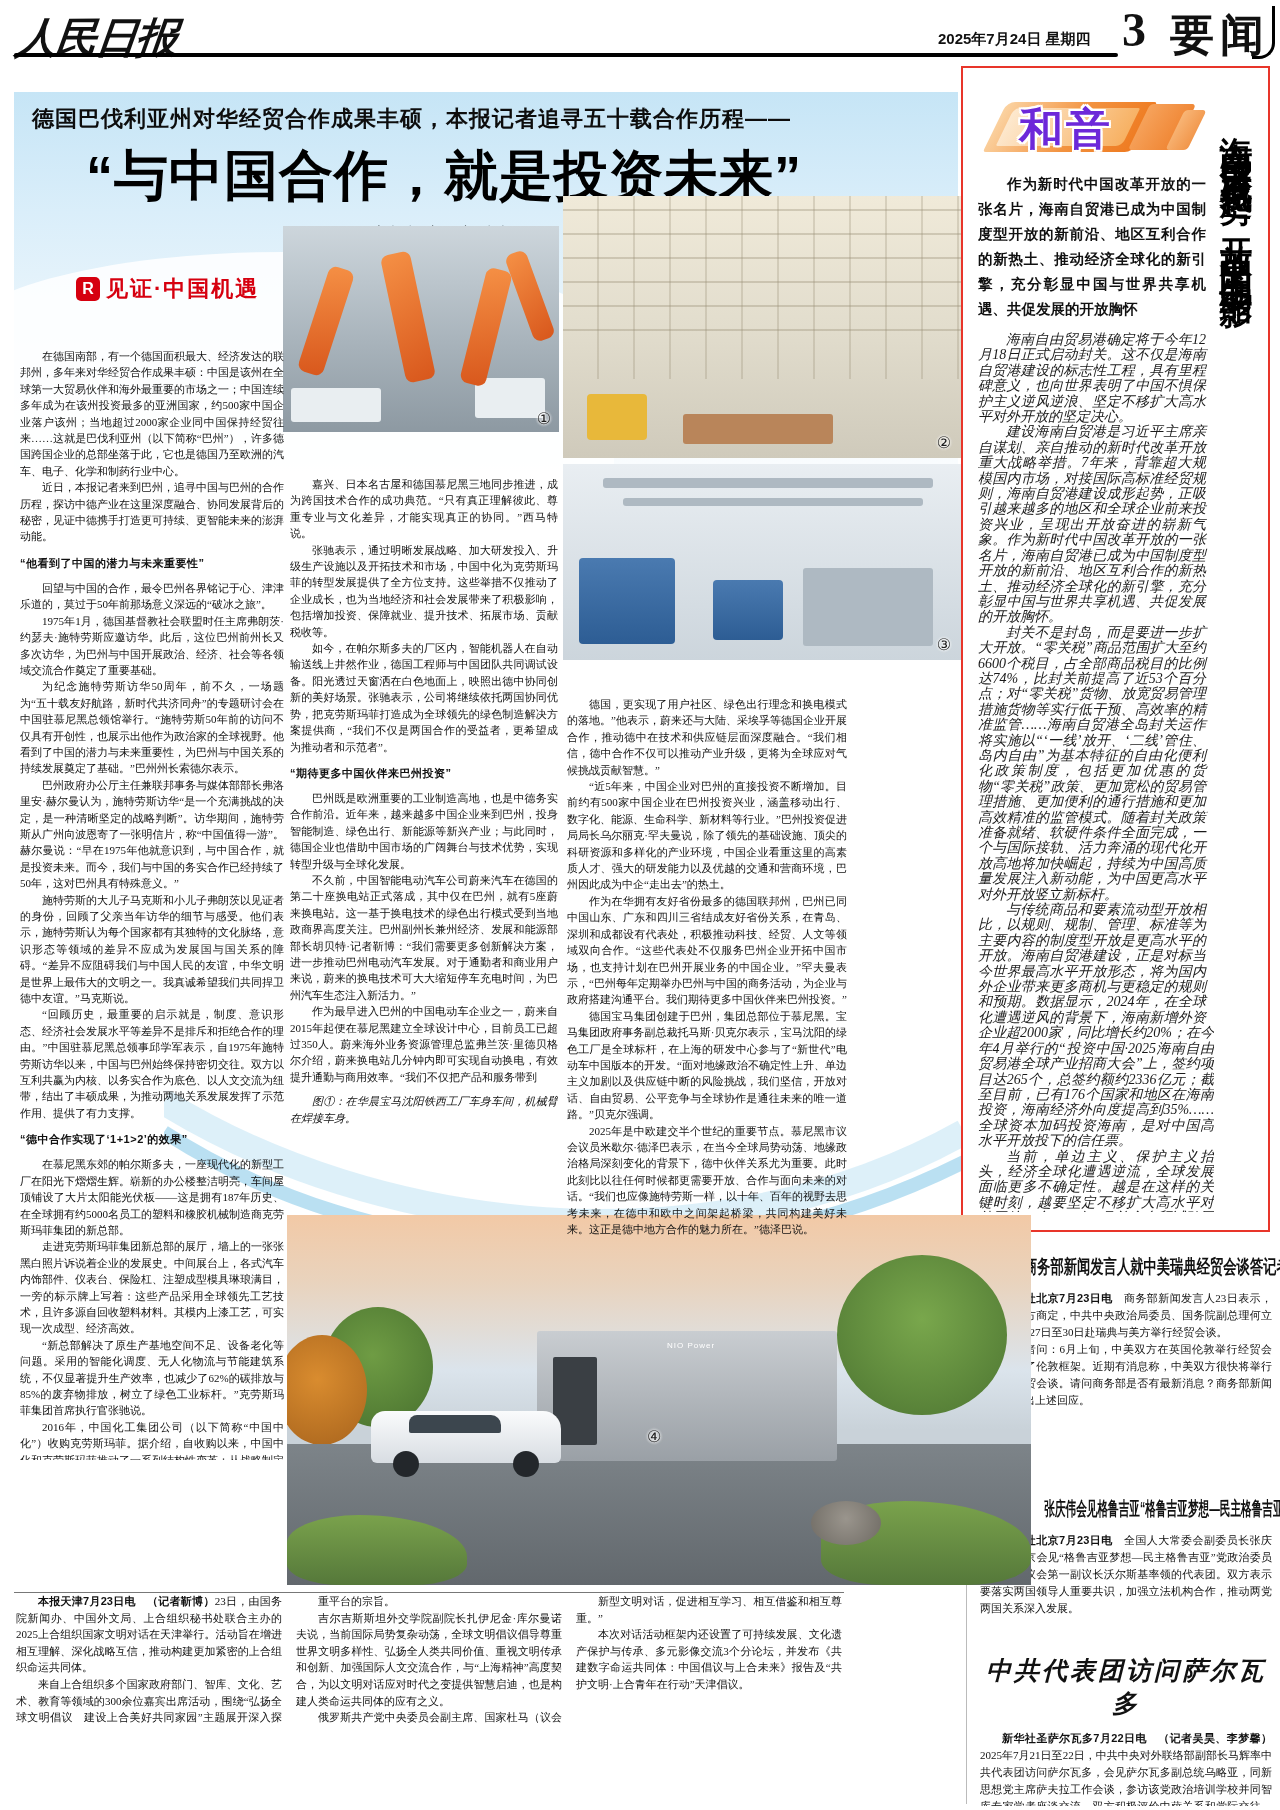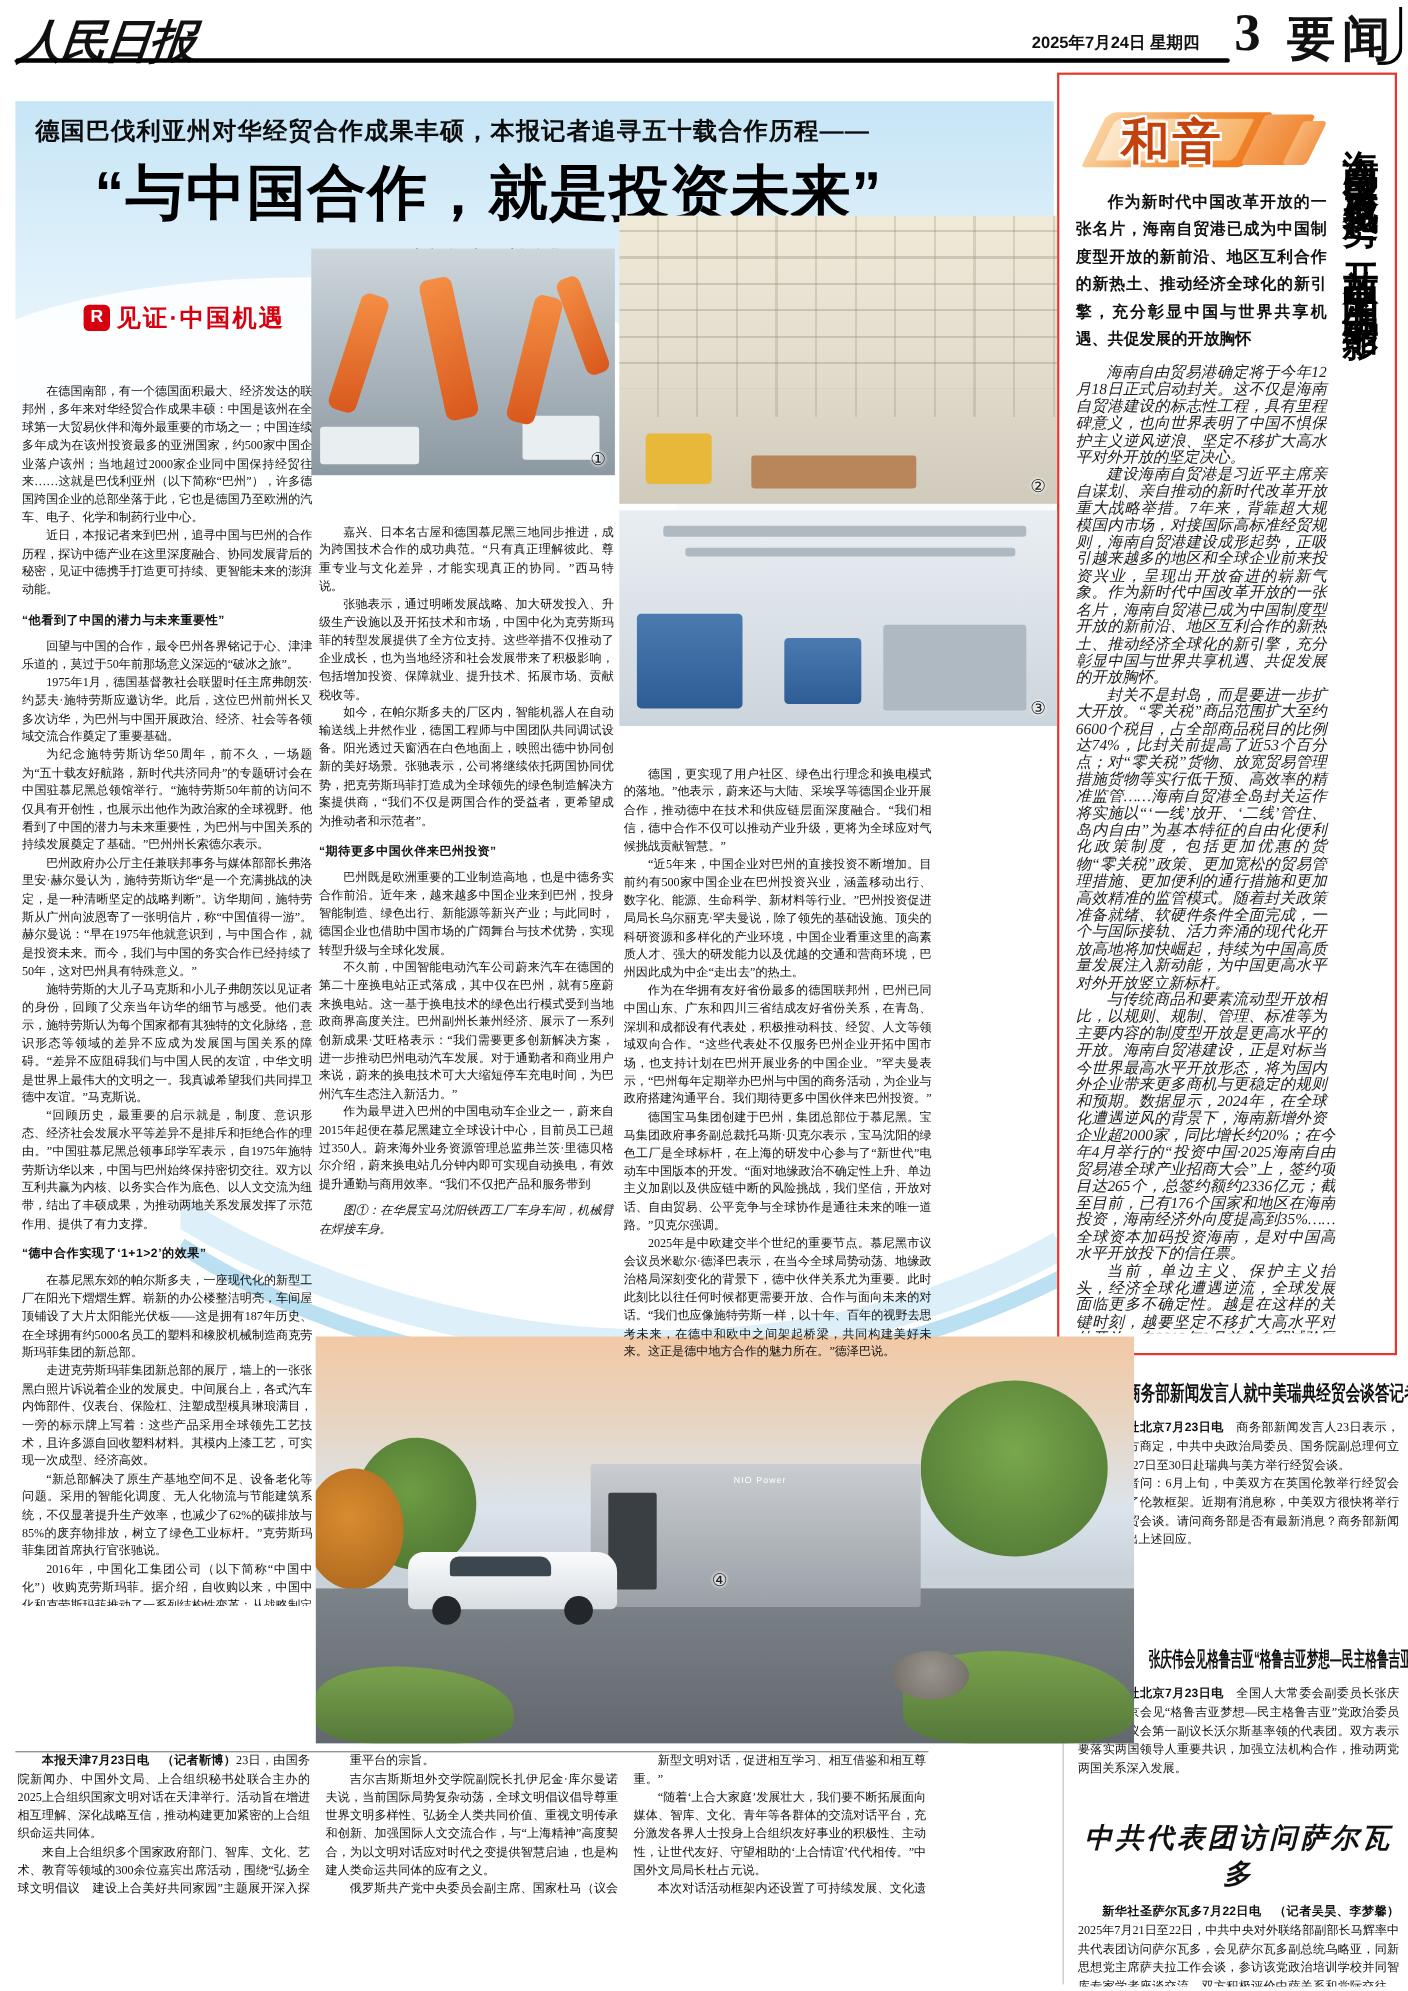--- a/index.html
+++ b/index.html
@@ -89,21 +89,21 @@
          border:2.5px solid #e8352a;box-sizing:border-box;}
   .hy-logo{position:relative;width:220px;height:60px;margin:30px 0 10px 26px;}
   .hy-sw-main{position:absolute;left:6px;top:4px;width:150px;height:50px;transform:skewX(-26deg);
               background:linear-gradient(100deg,#fbd3a2,#f2923f 55%,#ee7a20);border-radius:8px 3px 8px 3px;}
   .hy-sw-inner{position:absolute;left:16px;top:10px;width:126px;height:38px;transform:skewX(-26deg);
                background:linear-gradient(100deg,#fde9cf,#f7b061);border-radius:6px 2px 6px 2px;}
   .hy-sw1{position:absolute;left:150px;top:6px;width:46px;height:46px;transform:skewX(-26deg);
           background:linear-gradient(100deg,#f6a35c,#ef8330);border-radius:4px;}
   .hy-sw2{position:absolute;left:186px;top:12px;width:22px;height:40px;transform:skewX(-26deg);
           background:linear-gradient(100deg,#f8b677,#f19549);border-radius:4px;}
-  .hy-logo .txt{position:absolute;left:30px;top:2px;font-size:44px;font-weight:900;color:#c2410c;
+  .hy-logo .txt{position:absolute;left:30px;top:2px;font-size:44px;font-weight:900;color:#6d28d9;
       font-family:Liberation Sans, sans-serif;letter-spacing:3px;
       text-shadow:-2px 0 #fff,2px 0 #fff,0 -2px #fff,0 2px #fff,-2px -2px #fff,2px 2px #fff,-2px 2px #fff,2px -2px #fff;}
   .hy-title{position:absolute;right:10px;top:42px;height:952px;writing-mode:vertical-rl;
             font-size:33px;font-weight:900;letter-spacing:7px;font-family:"Liberation Serif",serif;color:#000;z-index:1;}
   .hy-content{position:absolute;left:15px;top:104px;width:236px;height:1040px;overflow:hidden;}
   .hy-spacer{float:right;width:8px;height:852px;}
   .hy-intro{font-family:"Liberation Sans",sans-serif;font-weight:700;font-size:14.5px;line-height:25px;
             text-align:justify;text-indent:2em;margin:0 0 10px;}
   .hy-body p{margin:0;text-indent:2em;text-align:justify;font-size:14px;line-height:15.4px;
              font-style:italic;color:#1a1a1a;}
@@ -221,21 +221,21 @@
 
     <div class="col" id="col2">
       <div>
           <p class="">嘉兴、日本名古屋和德国慕尼黑三地同步推进，成为跨国技术合作的成功典范。“只有真正理解彼此、尊重专业与文化差异，才能实现真正的协同。”西马特说。</p>
           <p class="">张驰表示，通过明晰发展战略、加大研发投入、升级生产设施以及开拓技术和市场，中国中化为克劳斯玛菲的转型发展提供了全方位支持。这些举措不仅推动了企业成长，也为当地经济和社会发展带来了积极影响，包括增加投资、保障就业、提升技术、拓展市场、贡献税收等。</p>
           <p class="">如今，在帕尔斯多夫的厂区内，智能机器人在自动输送线上井然作业，德国工程师与中国团队共同调试设备。阳光透过天窗洒在白色地面上，映照出德中协同创新的美好场景。张驰表示，公司将继续依托两国协同优势，把克劳斯玛菲打造成为全球领先的绿色制造解决方案提供商，“我们不仅是两国合作的受益者，更希望成为推动者和示范者”。</p>
         </div>
       <h3>“期待更多中国伙伴来巴州投资”</h3>
       <div>
           <p class="">巴州既是欧洲重要的工业制造高地，也是中德务实合作前沿。近年来，越来越多中国企业来到巴州，投身智能制造、绿色出行、新能源等新兴产业；与此同时，德国企业也借助中国市场的广阔舞台与技术优势，实现转型升级与全球化发展。</p>
-          <p class="">不久前，中国智能电动汽车公司蔚来汽车在德国的第二十座换电站正式落成，其中仅在巴州，就有5座蔚来换电站。这一基于换电技术的绿色出行模式受到当地政商界高度关注。巴州副州长兼州经济、展示了一系列创新成果·艾旺格表示：“我们需要更多创新解决方案，进一步推动巴州电动汽车发展。对于通勤者和商业用户来说，蔚来的换电技术可大大缩短停车充电时间，为巴州汽车生态注入新活力。”</p>
+          <p class="">不久前，中国智能电动汽车公司蔚来汽车在德国的第二十座换电站正式落成，其中仅在巴州，就有5座蔚来换电站。这一基于换电技术的绿色出行模式受到当地政商界高度关注。巴州副州长兼州经济、发展和能源部部长胡贝特·记者靳博：“我们需要更多创新解决方案，进一步推动巴州电动汽车发展。对于通勤者和商业用户来说，蔚来的换电技术可大大缩短停车充电时间，为巴州汽车生态注入新活力。”</p>
           <p class="">作为最早进入巴州的中国电动车企业之一，蔚来自2015年起便在慕尼黑建立全球设计中心，目前员工已超过350人。蔚来海外业务资源管理总监弗兰茨·里德贝格尔介绍，蔚来换电站几分钟内即可实现自动换电，有效提升通勤与商用效率。“我们不仅把产品和服务带到</p>
         </div>
       <div style="margin-top:8px;">
           <p class="cap"><span class="cap-text">图①：在华晨宝马沈阳铁西工厂车身车间，机械臂在焊接车身。</span></p>
         </div>
 
     </div>
 
     <div class="col" id="col3">
       <div>
@@ -257,21 +257,20 @@
             <p class="">来自上合组织多个国家政府部门、智库、文化、艺术、教育等领域的300余位嘉宾出席活动，围绕“弘扬全球文明倡议　建设上合美好共同家园”主题展开深入探讨。</p>
           </div>
       </div>
       <div class="sco-col">
           <p class="">重平台的宗旨。</p>
           <p class="">吉尔吉斯斯坦外交学院副院长扎伊尼金·库尔曼诺夫说，当前国际局势复杂动荡，全球文明倡议倡导尊重世界文明多样性、弘扬全人类共同价值、重视文明传承和创新、加强国际人文交流合作，与“上海精神”高度契合，为以文明对话应对时代之变提供智慧启迪，也是构建人类命运共同体的应有之义。</p>
           <p class="">俄罗斯共产党中央委员会副主席、国家杜马（议会下院）国际事务委员会第一副主席德米特里·诺维科夫认为，中国以实际行动推动上合组织沿着团结互信、和平安宁、繁荣发展、睦邻友好、公平正义的方向坚定前进。“我们期待进一步践行</p>
         </div>
       <div class="sco-col">
           <p class="">新型文明对话，促进相互学习、相互借鉴和相互尊重。”</p>
-          <p class="">“随着‘上合大家庭’发展壮大，我们要不断拓展面向媒体、智库、文化、青年等各群体的交流对话平台，充分激发各界人士投身上合组织友好事业的积极性、主动性，让世代友好、守望相助的‘上合情谊’代代相传。”中国外文局局长杜占元说。</p>
           <p class="">本次对话活动框架内还设置了可持续发展、文化遗产保护与传承、多元影像交流3个分论坛，并发布《共建数字命运共同体：中国倡议与上合未来》报告及“共护文明·上合青年在行动”天津倡议。</p>
         </div>
     </div>
   </div>
 
   <div id="heyin">
     <div class="hy-logo">
       <div class="hy-sw-main"></div>
       <div class="hy-sw-inner"></div>
       <div class="hy-sw1"></div>

